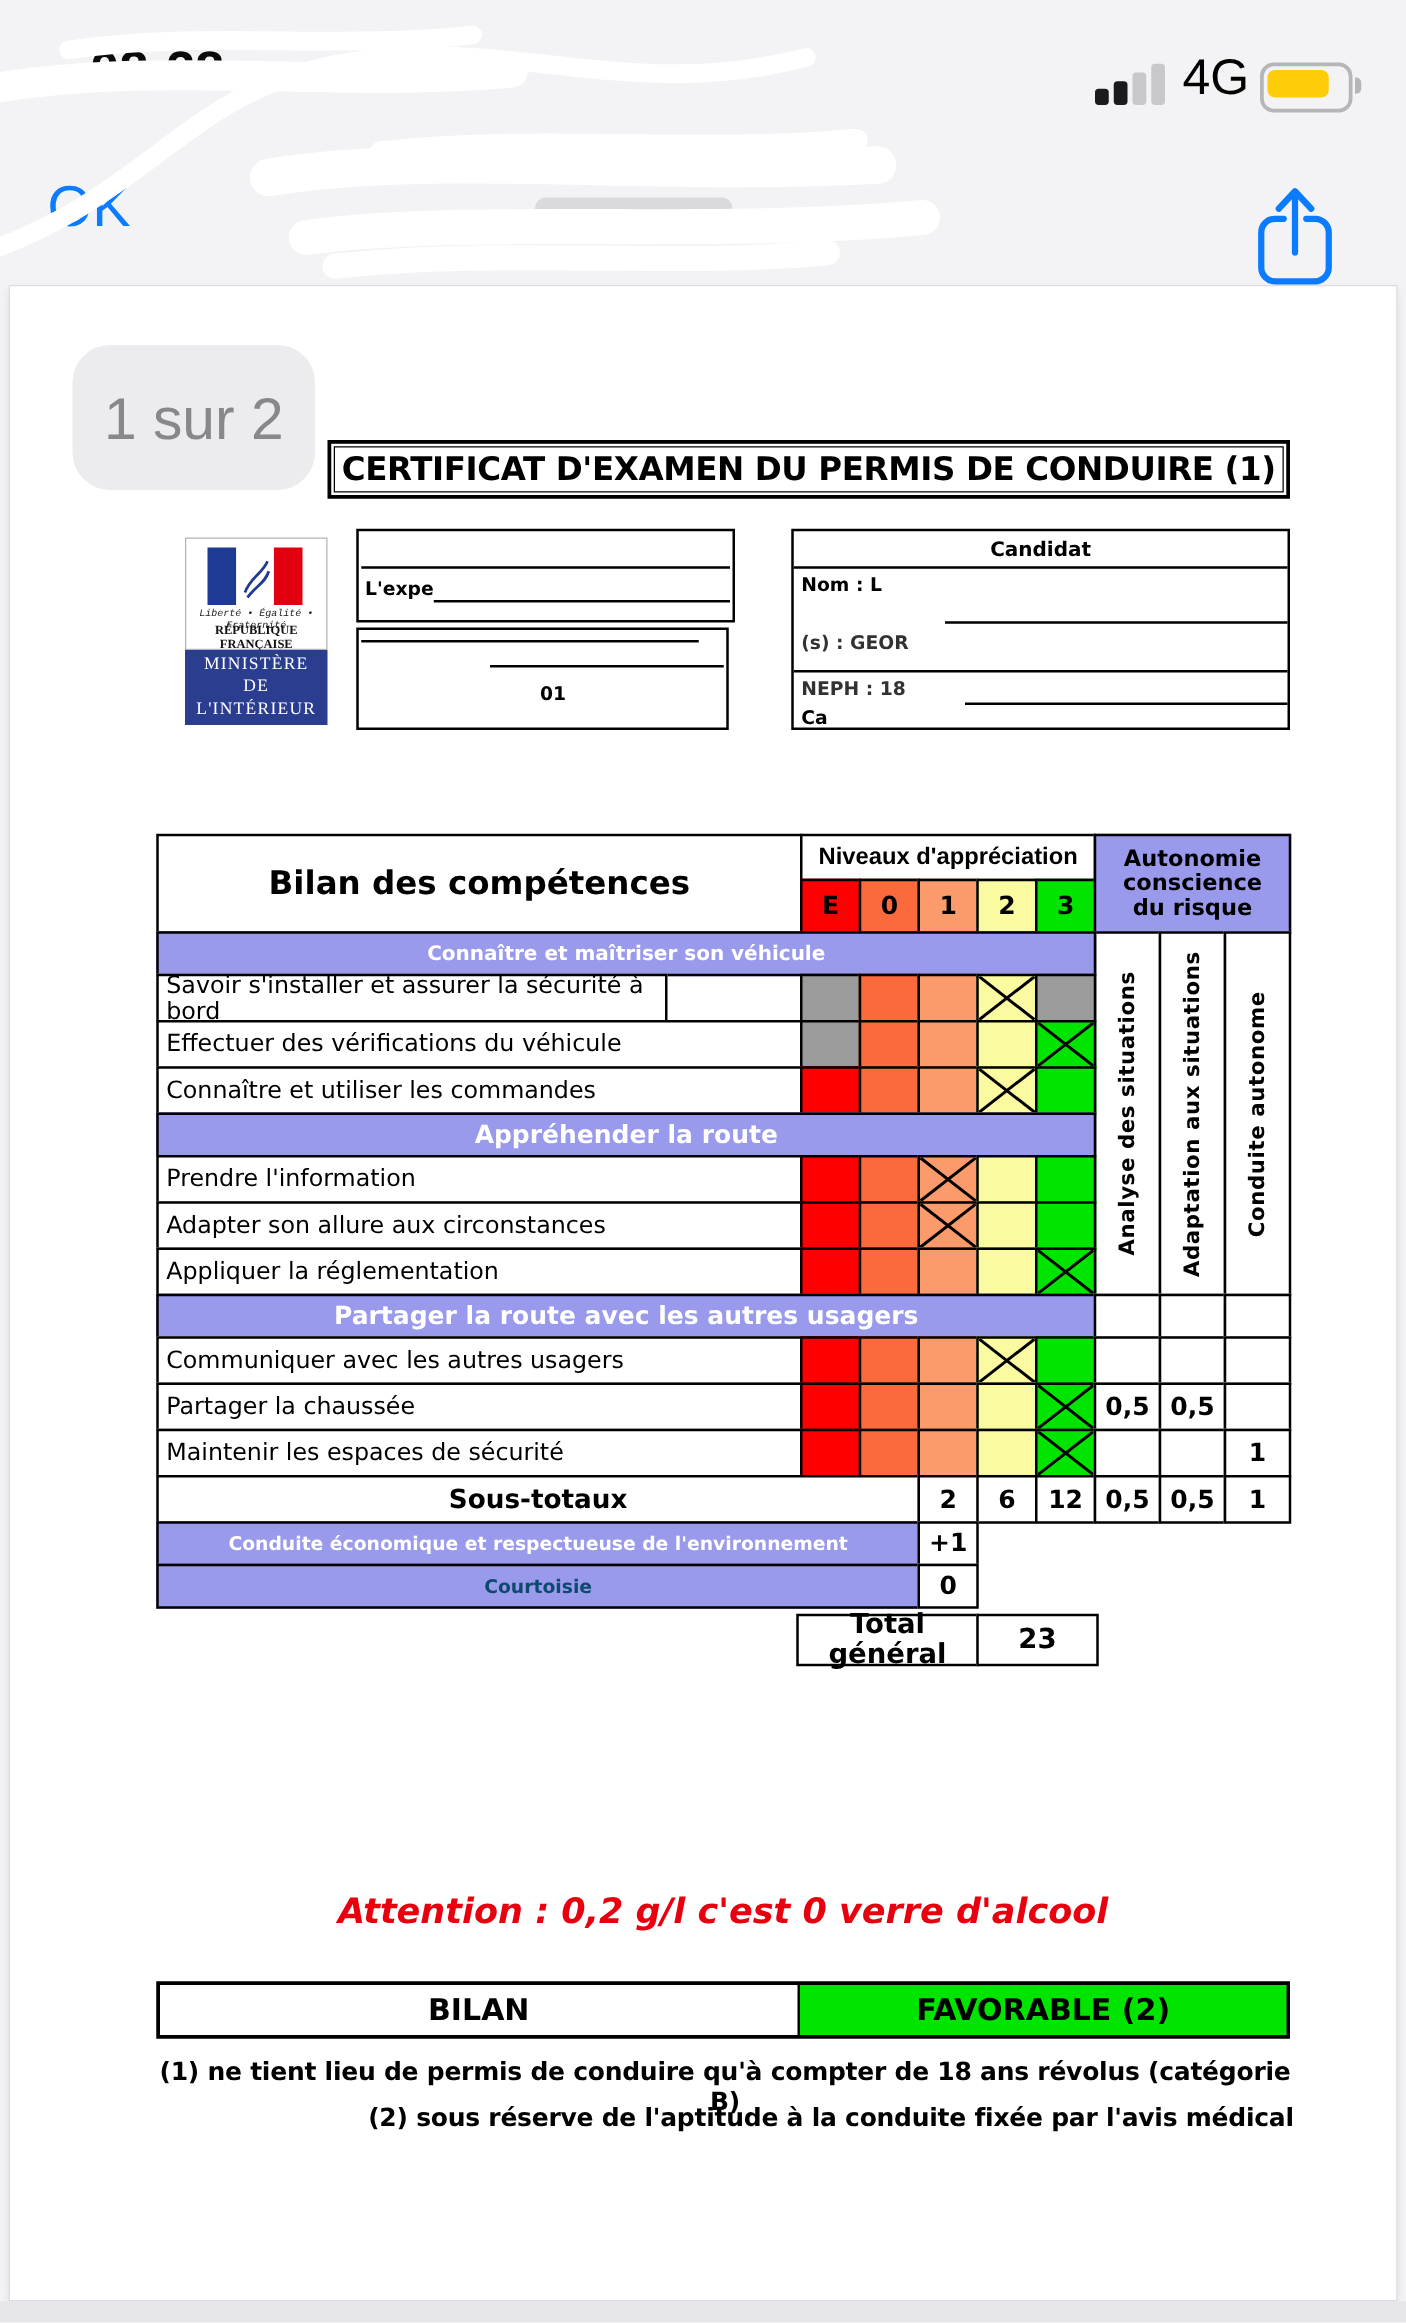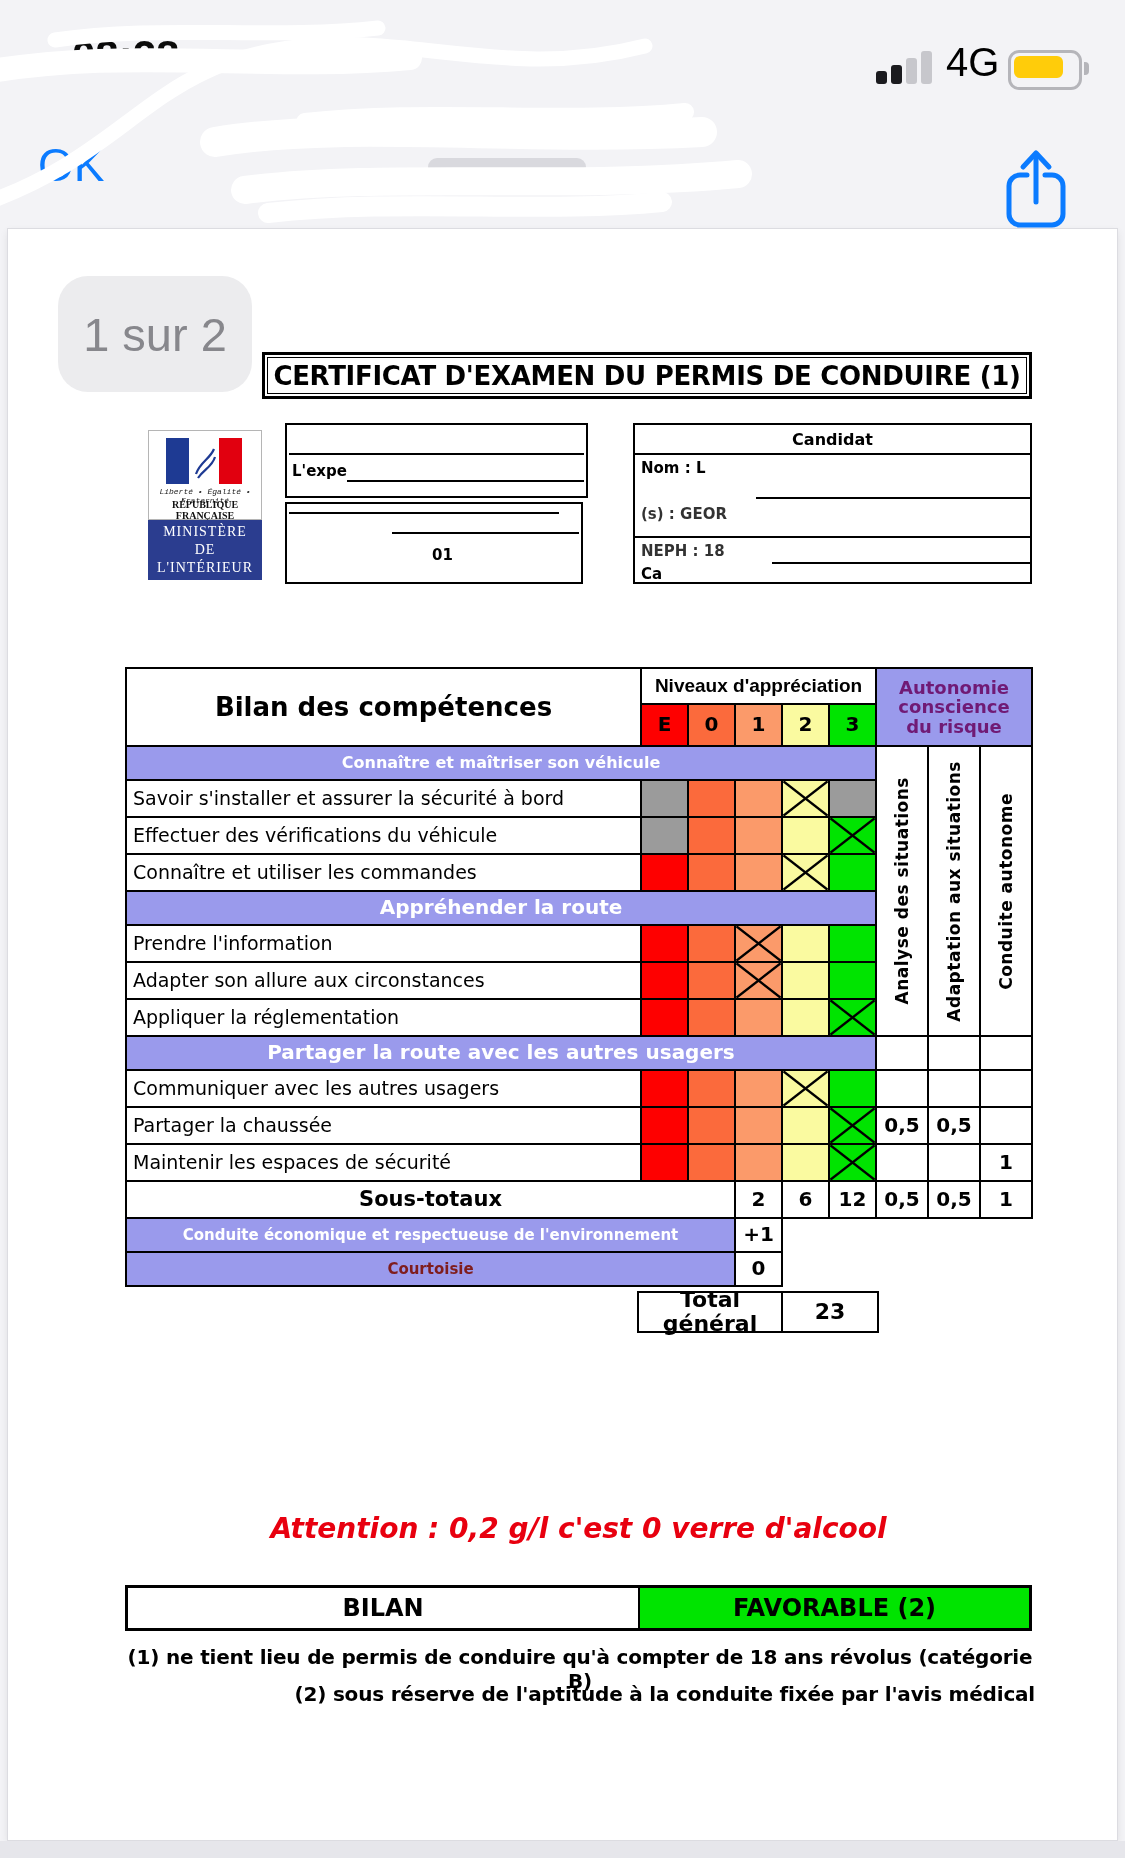--- a/index.html
+++ b/index.html
@@ -161,32 +161,32 @@
   </div>
 
   <div id="table-layer">
       <div class="cell" style="left: 125px; top: 667px; width: 517px; height: 80px; font-size: 26px;">Bilan des compétences</div>
       <div class="cell libfont" style="left: 640px; top: 667px; width: 237px; height: 38px; font-size: 19px;">Niveaux d'appréciation</div>
       <div class="cell" style="left: 640px; top: 703px; width: 49px; height: 44px; background: rgb(254, 0, 0); font-size: 20px;">E</div>
       <div class="cell" style="left: 687px; top: 703px; width: 49px; height: 44px; background: rgb(251, 106, 60); font-size: 20px;">0</div>
       <div class="cell" style="left: 734px; top: 703px; width: 49px; height: 44px; background: rgb(251, 154, 106); font-size: 20px;">1</div>
       <div class="cell" style="left: 781px; top: 703px; width: 49px; height: 44px; background: rgb(250, 250, 160); font-size: 20px;">2</div>
       <div class="cell" style="left: 828px; top: 703px; width: 49px; height: 44px; background: rgb(0, 228, 0); font-size: 20px;">3</div>
-      <div class="cell" style="left: 875px; top: 667px; width: 158px; height: 80px; background: rgb(154, 154, 236); font-size: 18px; color: #701a75; padding: 0px 6px;">Autonomie conscience du risque</div>
+      <div class="cell" style="left: 875px; top: 667px; width: 158px; height: 80px; background: rgb(154, 154, 236); font-size: 18px; color: #000000; padding: 0px 6px;">Autonomie conscience du risque</div>
       <div class="cell" style="left: 875px; top: 745px; width: 54px; height: 292px;">
         <span class="vtext">Analyse des situations</span>
       </div>
       <div class="cell" style="left: 927px; top: 745px; width: 54px; height: 292px;">
         <span class="vtext">Adaptation aux situations</span>
       </div>
       <div class="cell" style="left: 979px; top: 745px; width: 54px; height: 292px;">
         <span class="vtext">Conduite autonome</span>
       </div>
       <div class="cell" style="left: 125px; top: 745px; width: 752px; height: 36px; background: rgb(154, 154, 236); font-size: 16px; color: rgb(255, 255, 255);">Connaître et maîtriser son véhicule</div>
-      <div class="cell left" style="left: 125px; top: 779px; width: 517px; height: 39px; font-size: 19px;">Savoir s'installer et assurer la sécurité à bord</div>
+      <div class="cell left" style="left: 125px; top: 779px; width: 409px; height: 39px; font-size: 19px;">Savoir s'installer et assurer la sécurité à bord</div>
       <div class="cell" style="left: 640px; top: 779px; width: 49px; height: 39px; background: rgb(155, 155, 155);"></div>
       <div class="cell" style="left: 687px; top: 779px; width: 49px; height: 39px; background: rgb(251, 106, 60);"></div>
       <div class="cell" style="left: 734px; top: 779px; width: 49px; height: 39px; background: rgb(251, 154, 106);"></div>
       <div class="cell" style="left: 781px; top: 779px; width: 49px; height: 39px; background: rgb(250, 250, 160);">
         <svg viewBox="0 0 100 100" preserveAspectRatio="none" class="xmark">
           <line x1="1" y1="1" x2="99" y2="99"></line>
           <line x1="99" y1="1" x2="1" y2="99"></line>
         </svg>
       </div>
       <div class="cell" style="left: 828px; top: 779px; width: 49px; height: 39px; background: rgb(155, 155, 155);"></div>
@@ -294,21 +294,21 @@
       <div class="cell" style="left: 979px; top: 1143px; width: 54px; height: 39px; font-size: 20px;">1</div>
       <div class="cell" style="left: 125px; top: 1180px; width: 611px; height: 39px; font-size: 21px;">Sous-totaux</div>
       <div class="cell" style="left: 734px; top: 1180px; width: 49px; height: 39px; font-size: 20px;">2</div>
       <div class="cell" style="left: 781px; top: 1180px; width: 49px; height: 39px; font-size: 20px;">6</div>
       <div class="cell" style="left: 828px; top: 1180px; width: 49px; height: 39px; font-size: 20px;">12</div>
       <div class="cell" style="left: 875px; top: 1180px; width: 54px; height: 39px; font-size: 20px;">0,5</div>
       <div class="cell" style="left: 927px; top: 1180px; width: 54px; height: 39px; font-size: 20px;">0,5</div>
       <div class="cell" style="left: 979px; top: 1180px; width: 54px; height: 39px; font-size: 20px;">1</div>
       <div class="cell" style="left: 125px; top: 1217px; width: 611px; height: 36px; background: rgb(154, 154, 236); font-size: 15px; color: rgb(255, 255, 255);">Conduite économique et respectueuse de l'environnement</div>
       <div class="cell" style="left: 734px; top: 1217px; width: 49px; height: 36px; font-size: 20px;">+1</div>
-      <div class="cell" style="left: 125px; top: 1251px; width: 611px; height: 36px; background: rgb(154, 154, 236); font-size: 15px; color: #7f1d1d;">Courtoisie</div>
+      <div class="cell" style="left: 125px; top: 1251px; width: 611px; height: 36px; background: rgb(154, 154, 236); font-size: 15px; color: #0c4a6e;">Courtoisie</div>
       <div class="cell" style="left: 734px; top: 1251px; width: 49px; height: 36px; font-size: 20px;">0</div>
       <div class="cell" style="left: 637px; top: 1291px; width: 146px; height: 42px; font-size: 22px;">Total général</div>
       <div class="cell" style="left: 781px; top: 1291px; width: 98px; height: 42px; font-size: 22px;">23</div>
     </div>
 
   <div class="warning">
     <div>Attention : 0,2 g/l c'est 0 verre d'alcool</div>
   </div>
 
   <div class="bilanrow">

